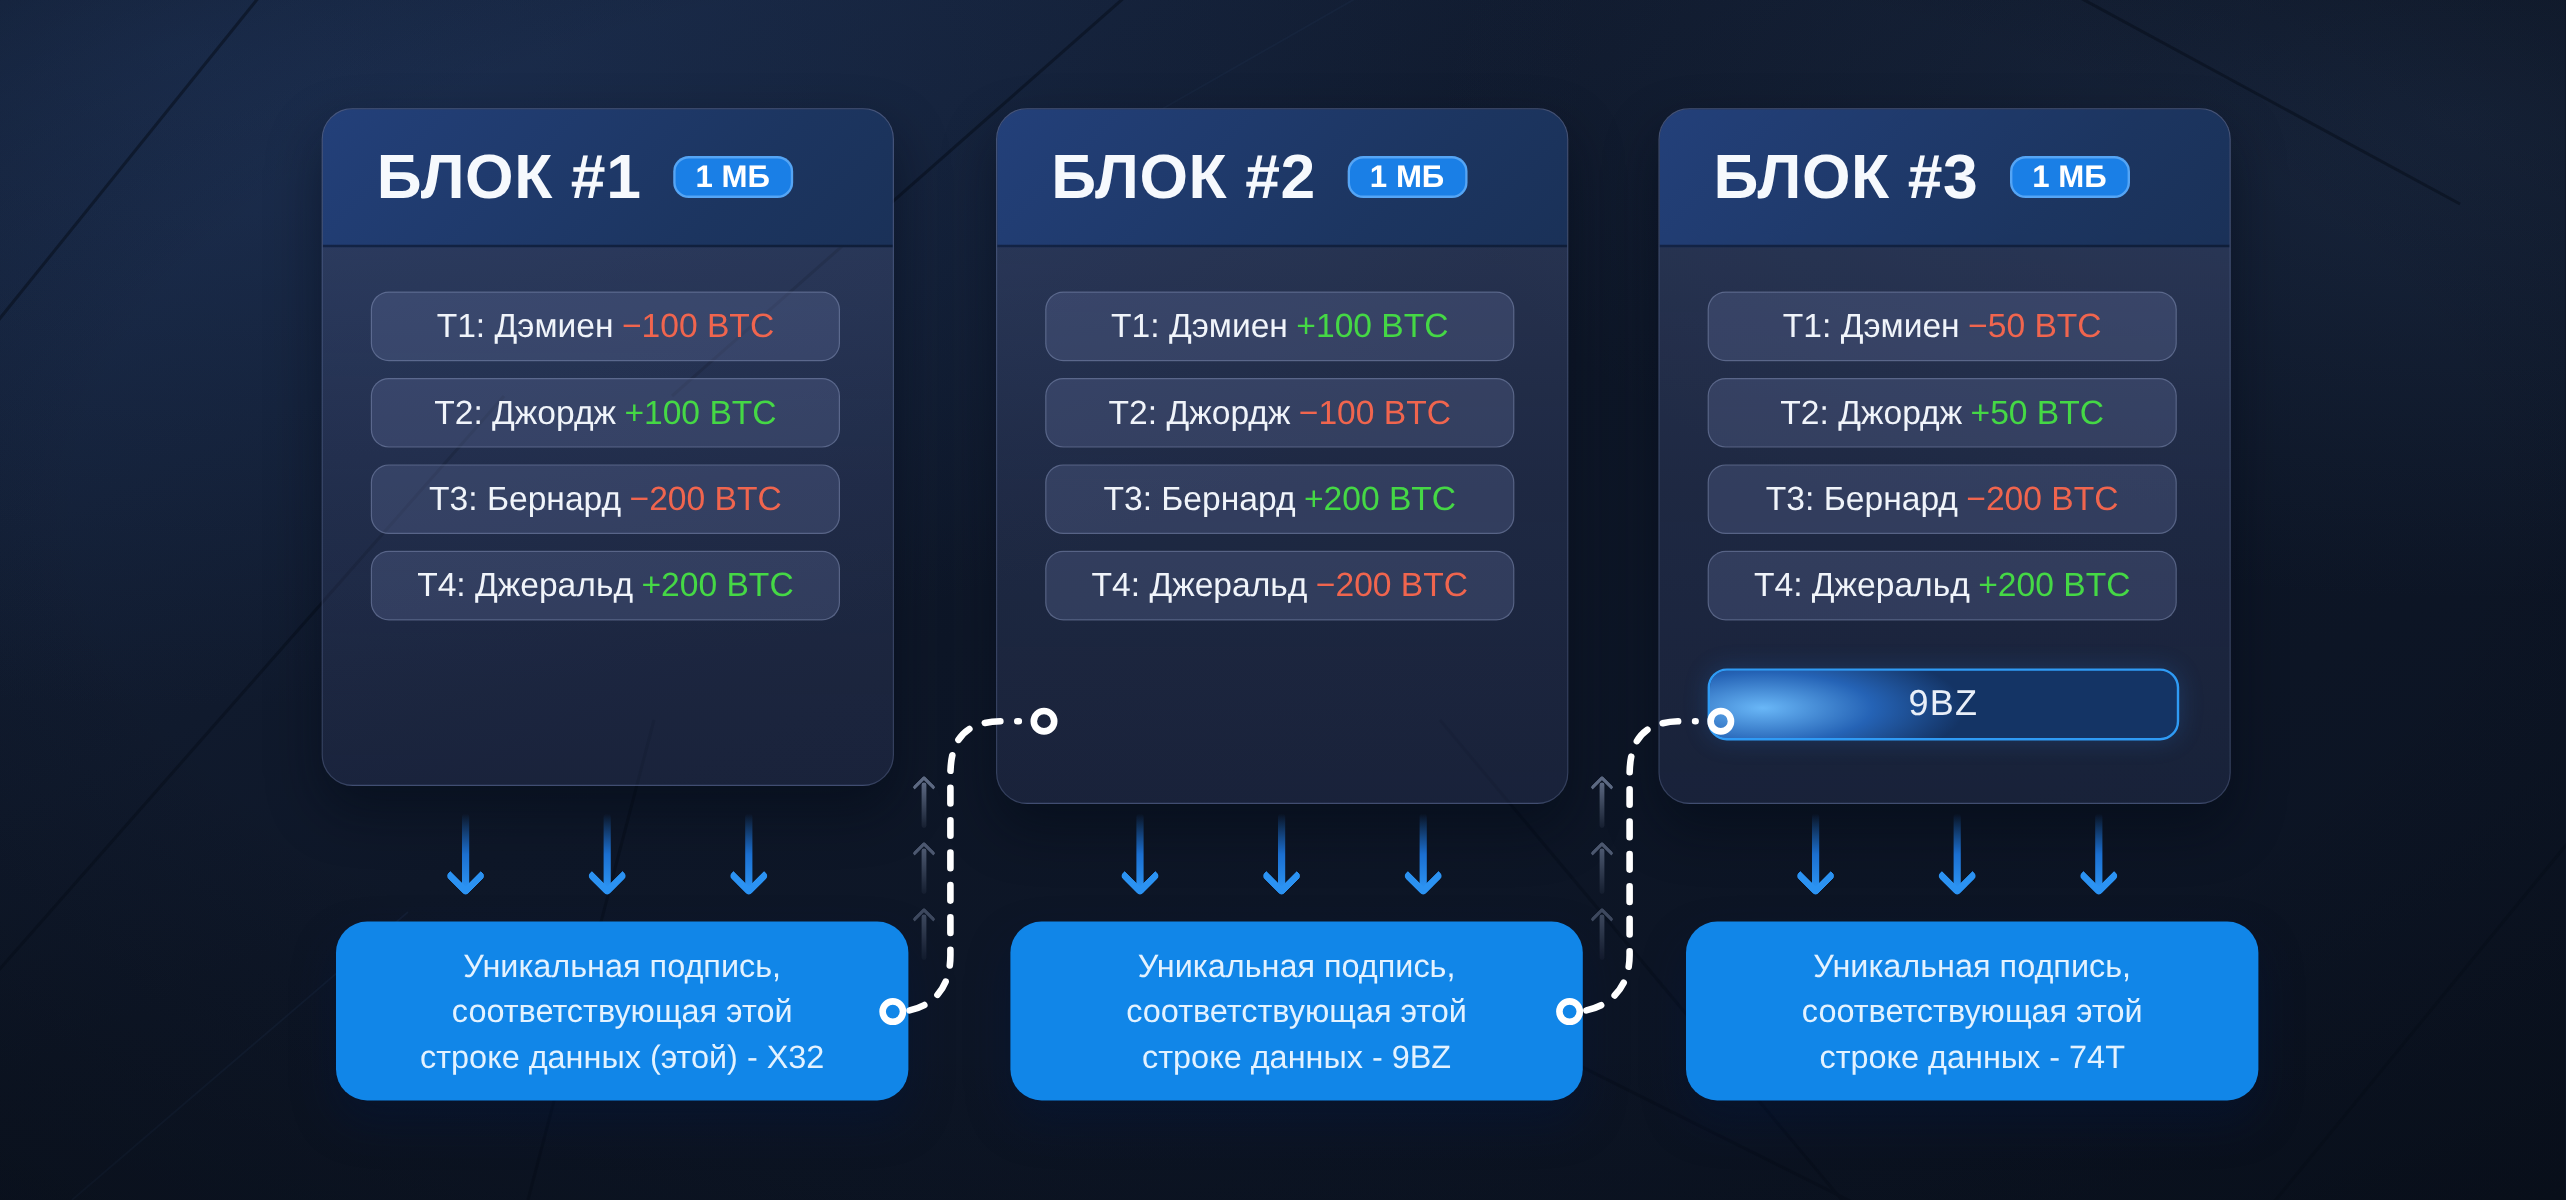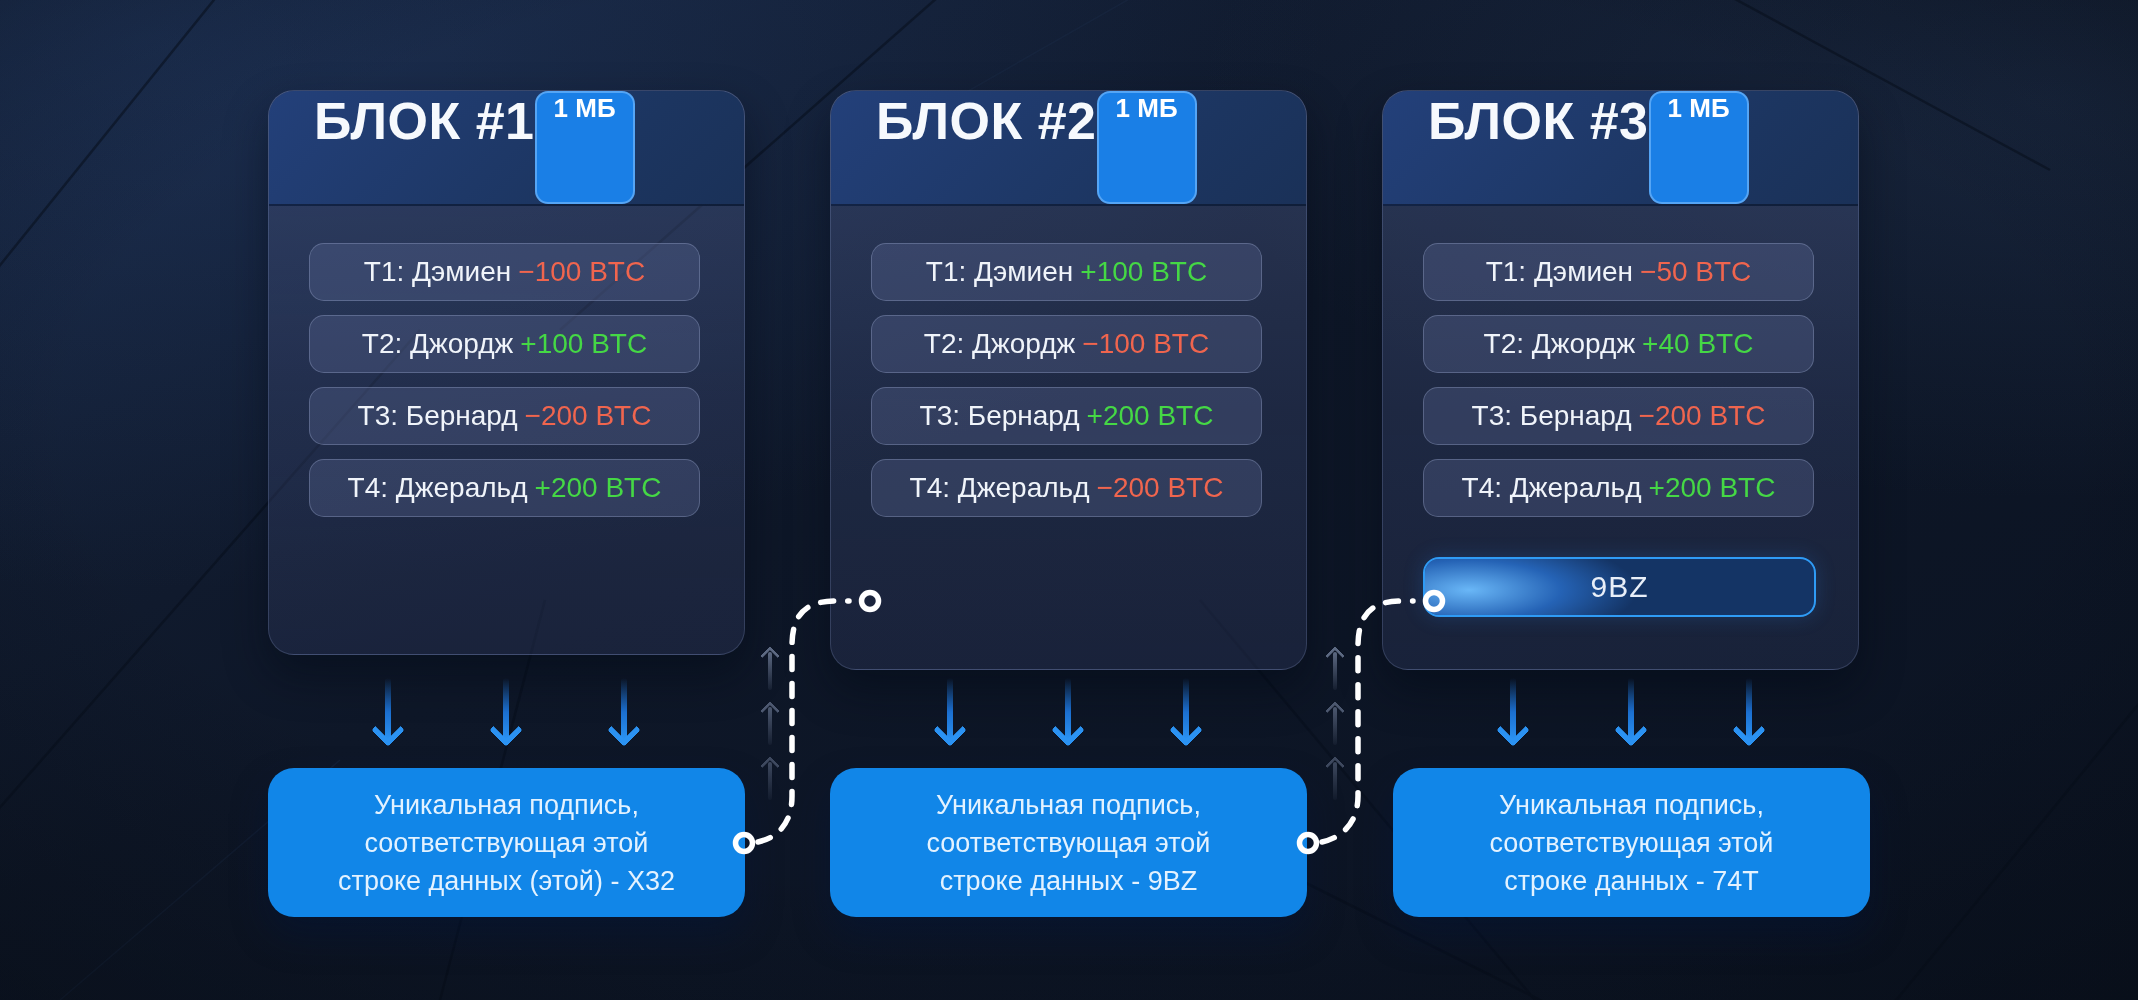--- a/index.html
+++ b/index.html
@@ -15,21 +15,21 @@
 
   
   .card{position:absolute;top:90px;width:477px;border-radius:26px;overflow:hidden;
     background:linear-gradient(180deg,rgba(70,85,128,.50) 0%,rgba(52,64,102,.44) 55%,rgba(42,52,86,.42) 100%);
     border:1px solid rgba(150,170,220,.22);
     box-shadow:0 20px 44px rgba(2,8,20,.45);}
   .card.b1{left:268px;height:565px}
   .card.b2{left:830px;height:580px}
   .card.b3{left:1382px;height:580px}
 
-  .card-head{height:115px;display:flex;padding:0 30px 0 45px;
+  .card-head{height:115px;display:flex;align-items:center;gap:26px;padding:0 30px 0 45px;
     background:linear-gradient(135deg,#23407a 0%,#1c3560 70%,#1a3158 100%);
     border-bottom:2px solid rgba(8,16,34,.6);}
   .card-title{font-size:52px;font-weight:700;color:#f6f9fd;letter-spacing:.5px;white-space:nowrap}
   .badge{font-size:26px;font-weight:700;color:#fff;background:var(--badge-blue);
     border:2px solid rgba(125,190,255,.6);border-radius:13px;padding:0 17px;white-space:nowrap}
 
   .card-body{padding-top:37px}
   .tx{height:58px;margin:0 44px 14px 40px;border-radius:15px;
     background:rgba(98,114,160,.30);border:1.5px solid rgba(165,180,215,.33);
     display:flex;align-items:center;justify-content:center;gap:7px;
@@ -58,21 +58,21 @@
   .up-arrow .stem{position:absolute;left:9px;top:7px;width:3.5px;height:38px;border-radius:2px;
     background:linear-gradient(180deg,#6b7893 0%,rgba(107,120,147,.12) 100%);}
   .up-arrow .head{position:absolute;left:4px;top:4px;width:14px;height:14px;border-radius:2px;
     border-left:3.5px solid #6b7893;border-top:3.5px solid #6b7893;transform:rotate(45deg);}
   .up-arrow.o1{opacity:.85}.up-arrow.o2{opacity:.68}.up-arrow.o3{opacity:.52}
 
   
   .sig-box{position:absolute;top:768px;width:477px;height:149px;border-radius:26px;
     background:var(--box-blue);box-shadow:0 18px 36px rgba(0,20,60,.38);
     display:flex;flex-direction:column;align-items:center;justify-content:center;
-    text-align:center;color:#e3f2ff;font-size:27px;line-height:38px;}
+    text-align:center;color:#e3f2ff;font-size:27px;line-height:38px;margin-left:12px;}
   .sig-box.b1{left:268px}.sig-box.b2{left:830px}.sig-box.b3{left:1393px}
 </style>
 </head>
 <body>
 
 <div id="stage">
 
   <svg class="bg" viewBox="0 0 2138 1000" preserveAspectRatio="none">
     <defs>
       <linearGradient id="bgg" x1="0" y1="0" x2="1" y2="1">
@@ -168,21 +168,21 @@
       <h2 class="card-title">БЛОК #3</h2>
       <span class="badge">1 МБ</span>
     </header>
     <div class="card-body">
       <div class="tx">
         <span class="tx-label">Т1: Дэмиен</span>
         <span class="tx-amount" data-dir="negative">−50 BTC</span>
       </div>
       <div class="tx">
         <span class="tx-label">Т2: Джордж</span>
-        <span class="tx-amount" data-dir="positive">+40 BTC</span>
+        <span class="tx-amount" data-dir="positive">+50 BTC</span>
       </div>
       <div class="tx">
         <span class="tx-label">Т3: Бернард</span>
         <span class="tx-amount" data-dir="negative">−200 BTC</span>
       </div>
       <div class="tx">
         <span class="tx-label">Т4: Джеральд</span>
         <span class="tx-amount" data-dir="positive">+200 BTC</span>
       </div>
       <div class="hash-row">

